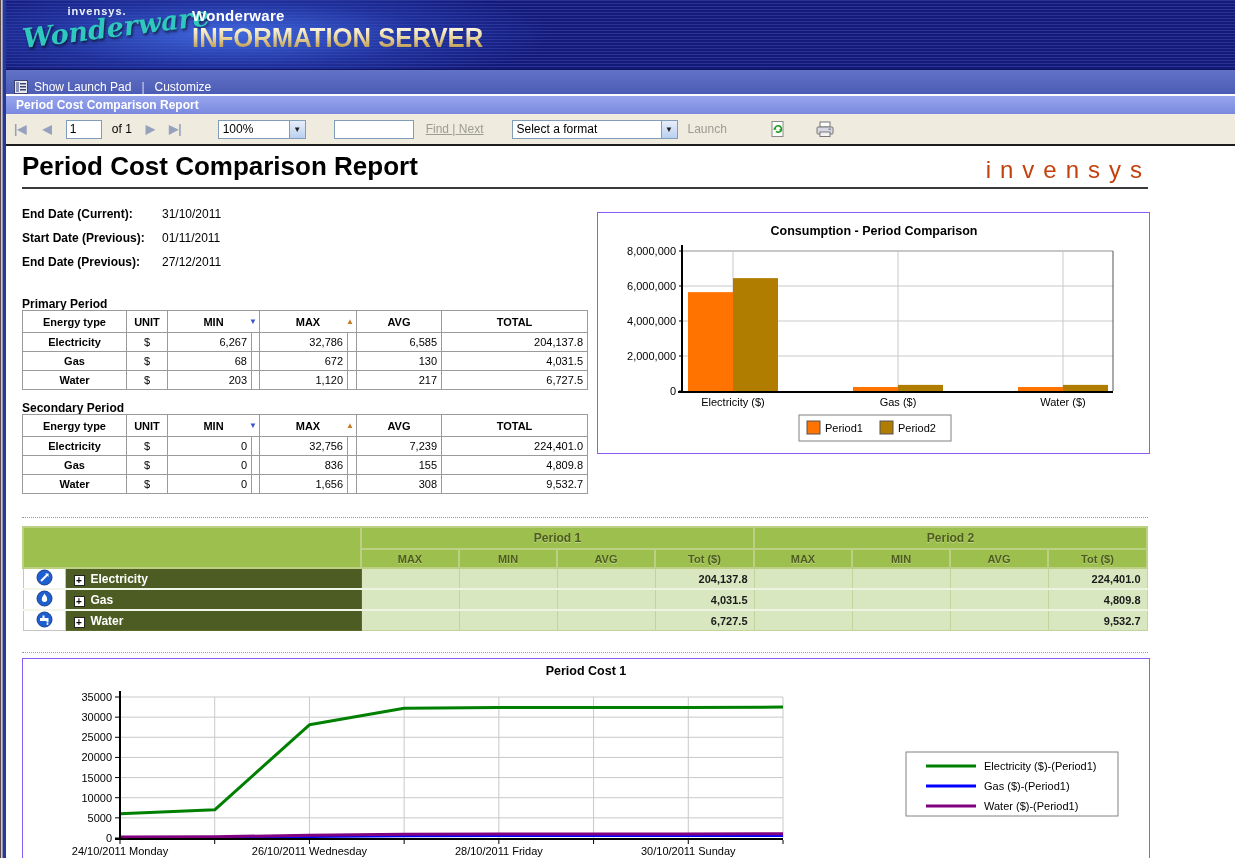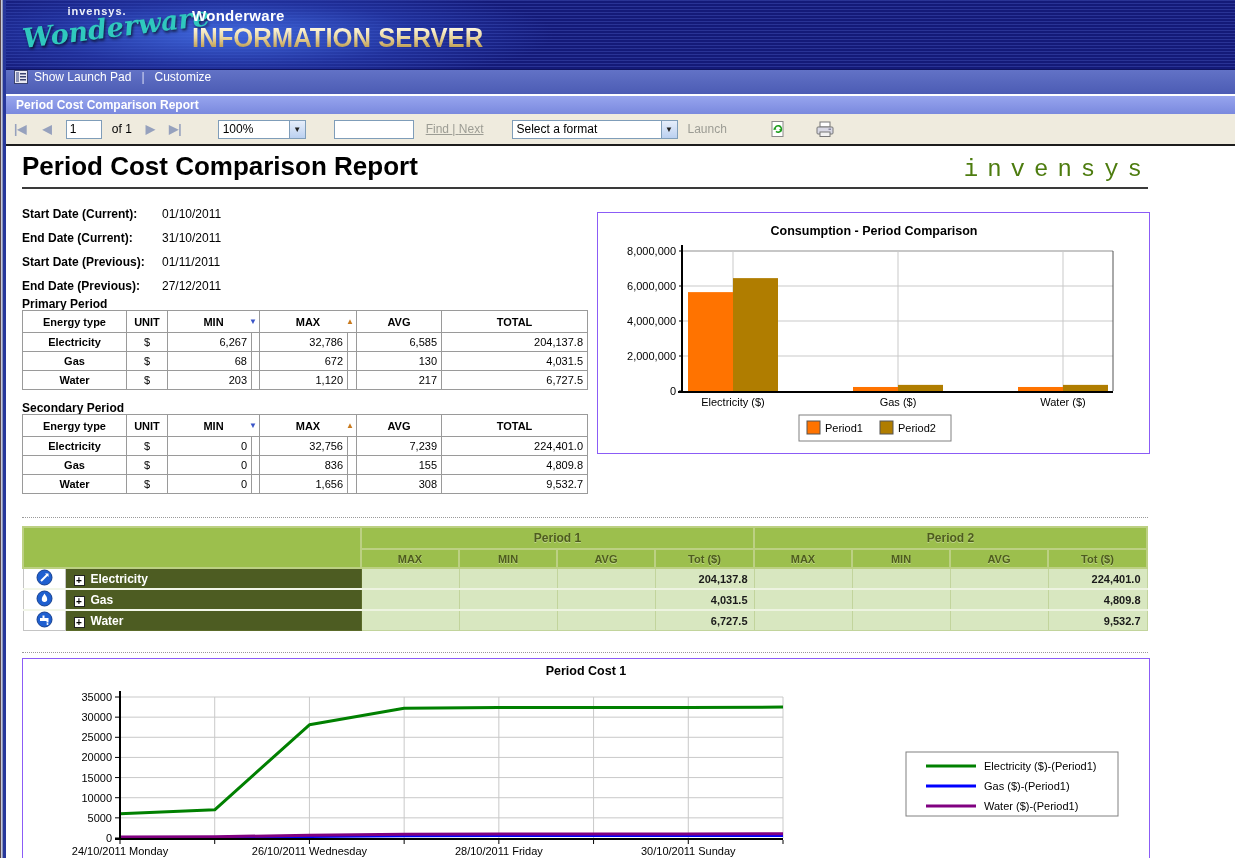--- a/index.html
+++ b/index.html
@@ -23,21 +23,21 @@
     text-shadow:1px 2px 3px rgba(0,0,0,0.65); white-space:nowrap; }
   .brand { position:absolute; left:186px; top:7px; }
   .brand-line1 { color:#fff; font-weight:bold; font-size:15px; letter-spacing:0.3px; }
   .brand-line2 { font-size:27px; font-weight:bold; line-height:1.05; transform:scaleX(0.95);
     transform-origin:left; color:#E8D49A;
     background:linear-gradient(180deg,#FDF6DC 15%,#E8D49A 50%,#B89548 90%);
     -webkit-background-clip:text; background-clip:text; -webkit-text-fill-color:transparent; }
 
   
   .menubar { height:24px; background:linear-gradient(180deg,#6272C6,#4C5CB4); color:#fff;
-    font-size:12px; display:flex; align-items:flex-start; padding-left:8px; }
+    font-size:12px; display:flex; align-items:flex-end; padding-left:8px; }
   .menubar .lp-icon { display:inline-flex; margin-right:6px; }
   .menubar .menu-item { cursor:default; }
   .menubar .menu-div { margin:0 10px; color:#D8DCF4; }
   .sep-white { height:2px; background:#fff; }
 
   
   .report-bar { height:18px; background:linear-gradient(180deg,#97A5EE,#7A89DE); color:#fff;
     font-weight:bold; font-size:12px; display:flex; align-items:center; padding-left:10px; }
 
   
@@ -56,22 +56,22 @@
   .tb-findnext { margin-left:12px; color:#9C9C94;text-decoration:underline; }
   .tb-format { margin-left:28px; width:166px; }
   .tb-export { margin-left:10px; color:#9C9C94; }
   .tb-refresh { margin-left:42px; display:inline-flex; }
   .tb-print { margin-left:28px; display:inline-flex; }
 
   
   .content { position:relative; height:718px; background:#fff; }
   .rpt-title { position:absolute; left:16px; top:5px; font-size:26px; font-weight:bold; }
   .rpt-rule { position:absolute; left:16px; top:41px; width:1126px; border-top:2px solid #3A3A3A; }
-  .inv-brand { position:absolute; top:10px; right:84px; color:#4d7c0f; font-size:24px;
-    letter-spacing:9px; font-family:Liberation Mono, monospace; }
+  .inv-brand { position:absolute; top:10px; right:84px; color:#c2410c; font-size:24px;
+    letter-spacing:9px; font-family:Liberation Sans, sans-serif; }
 
   .fields { position:absolute; left:16px; top:56px; }
   .field-row { display:flex; height:24px; align-items:center; }
   .field-label { width:140px; font-weight:bold; font-size:12px; }
   .field-value { font-size:12px; }
 
   .tbl-caption { position:absolute; left:16px; font-weight:bold; font-size:12px; }
   .cap1 { top:151px; } .cap2 { top:255px; }
   table.rep { position:absolute; left:16px; border-collapse:collapse; font-size:11px; background:#fff; }
   .t1 { top:164px; } .t2 { top:268px; }
@@ -183,24 +183,20 @@
           </svg>
       </span>
     </div>
 
     <div class="content">
       <h1 class="rpt-title">Period Cost Comparison Report</h1>
       <div class="inv-brand">invensys</div>
       <div class="rpt-rule"></div>
 
       <div class="fields">
-        <div class="field-row">
-          <span class="field-label">Start Date (Current):</span>
-          <span class="field-value">01/10/2011</span>
-        </div>
         <div class="field-row">
           <span class="field-label">End Date (Current):</span>
           <span class="field-value">31/10/2011</span>
         </div>
         <div class="field-row">
           <span class="field-label">Start Date (Previous):</span>
           <span class="field-value">01/11/2011</span>
         </div>
         <div class="field-row">
           <span class="field-label">End Date (Previous):</span>

